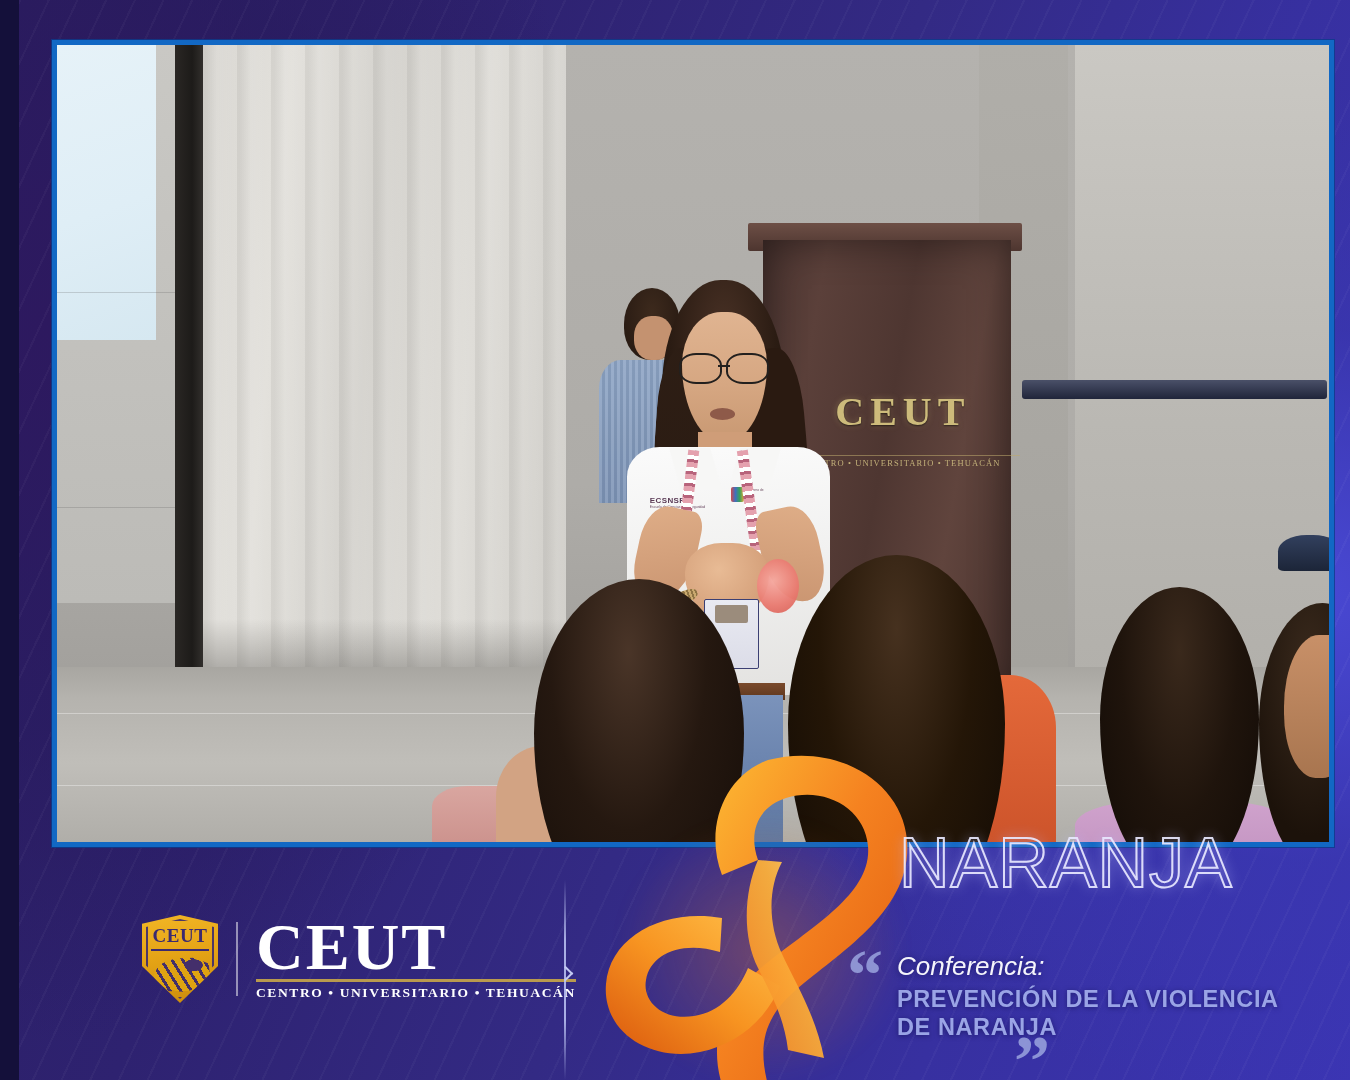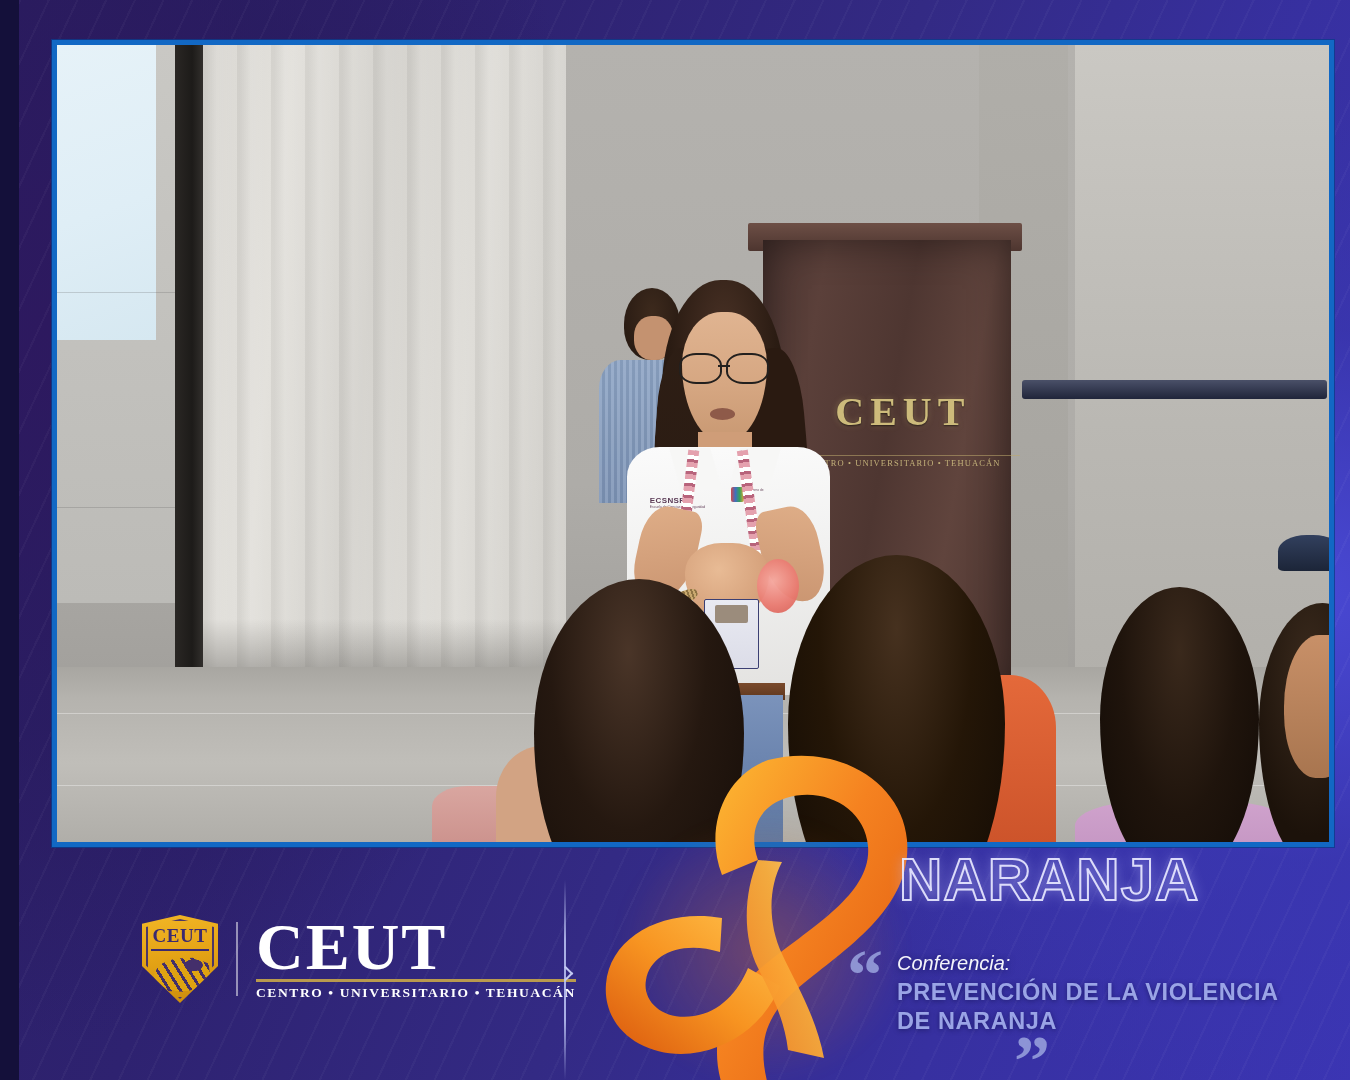--- a/index.html
+++ b/index.html
@@ -198,26 +198,26 @@
   
   .ribbon{position:absolute;left:553px;top:740px;width:420px;height:345px;}
   .ribbon svg{position:absolute;inset:0;width:100%;height:100%;}
   .ribbon-glow{position:absolute;left:40px;top:70px;width:300px;height:280px;
     background:radial-gradient(ellipse,rgba(243,128,32,.30),rgba(243,128,32,0) 68%);filter:blur(8px);}
 
   
   .dia{position:absolute;left:878px;top:824px;font-weight:bold;font-size:62px;
     letter-spacing:1px;color:#fff;line-height:1;
     text-shadow:0 2px 10px rgba(10,10,60,.65);}
-  .naranja{position:absolute;left:880px;top:850px;font-weight:bold;font-size:60px;
+  .naranja{position:absolute;left:880px;top:828px;font-weight:normal;font-size:70px;
     letter-spacing:1px;line-height:1;color:transparent;
     -webkit-text-stroke:2px rgba(232,232,255,.92);
     text-shadow:0 0 14px rgba(190,190,255,.45);}
   .conf-block{position:absolute;left:878px;top:952px;width:420px;}
-  .conf{font-style:italic;font-size:20px;color:#f4f4fb;line-height:1.1;
+  .conf{font-style:italic;font-size:26px;color:#f4f4fb;line-height:1.1;
     text-shadow:0 1px 6px rgba(10,10,60,.6);}
   .topic{font-weight:bold;font-size:23.5px;letter-spacing:.6px;color:#9aa4e6;
     line-height:1.22;margin-top:4px;text-shadow:0 1px 5px rgba(10,10,60,.5);}
   .q-open{position:absolute;left:828px;top:954px;font-family:"Liberation Serif", serif;
     font-size:72px;line-height:.6;color:#98a1dd;opacity:.88;font-weight:bold;}
   .q-close{position:absolute;left:995px;top:1040px;font-family:"Liberation Serif", serif;
     font-size:72px;line-height:.6;color:#98a1dd;opacity:.88;font-weight:bold;}
 </style>
 </head>
 <body>

